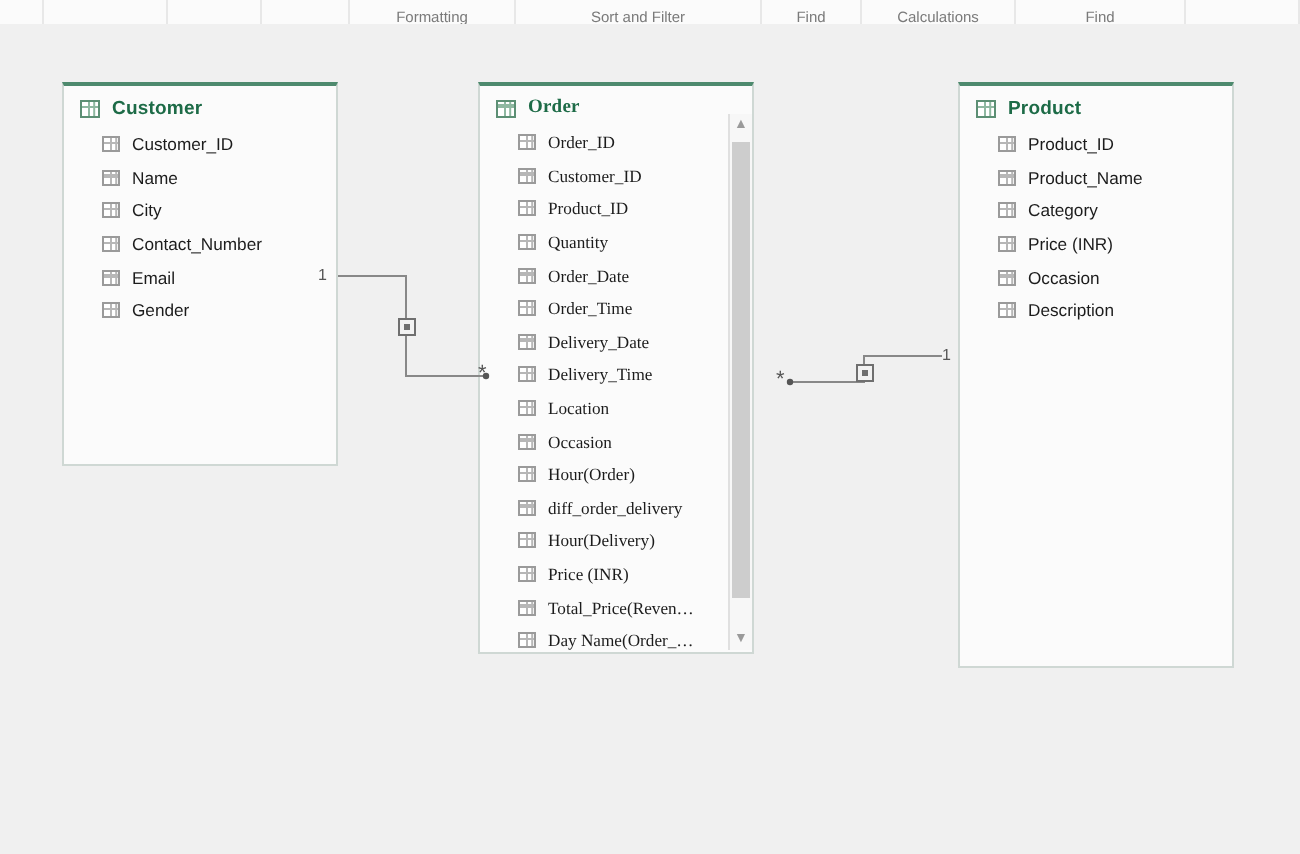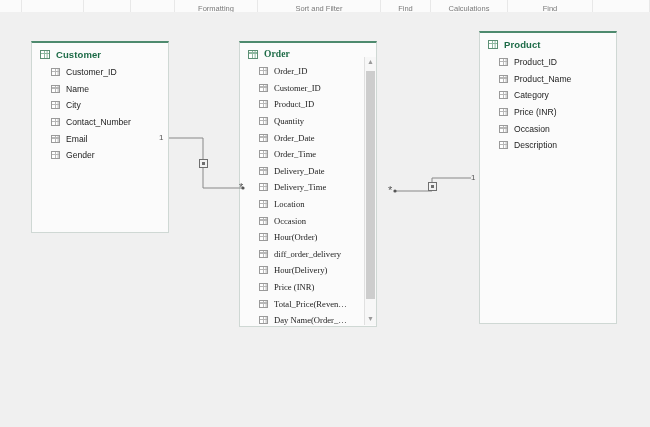--- a/index.html
+++ b/index.html
@@ -327,21 +327,21 @@
             <span class="ico"></span>
             <span>Day Name(Order_…</span>
           </li>
         </ul>
         <div class="sbar" style="right: 0px; top: 14px; width: 12px; bottom: 1px;">
           <div class="sbar-arrow up">▲</div>
           <div class="sbar-thumb" style="top: 14px; height: 228px;"></div>
           <div class="sbar-arrow down">▼</div>
         </div>
       </div>
-      <div class="tbl" style="left: 479px; top: 19px; width: 138px; height: 293px;">
+      <div class="tbl" style="left: 479px; top: 29px; width: 138px; height: 293px;">
         <div class="tbl-title">
           <span class="ico ico-title"></span>
           <span>Product</span>
         </div>
         <ul class="field-list">
           <li class="field">
             <span class="ico"></span>
             <span>Product_ID</span>
           </li>
           <li class="field">

